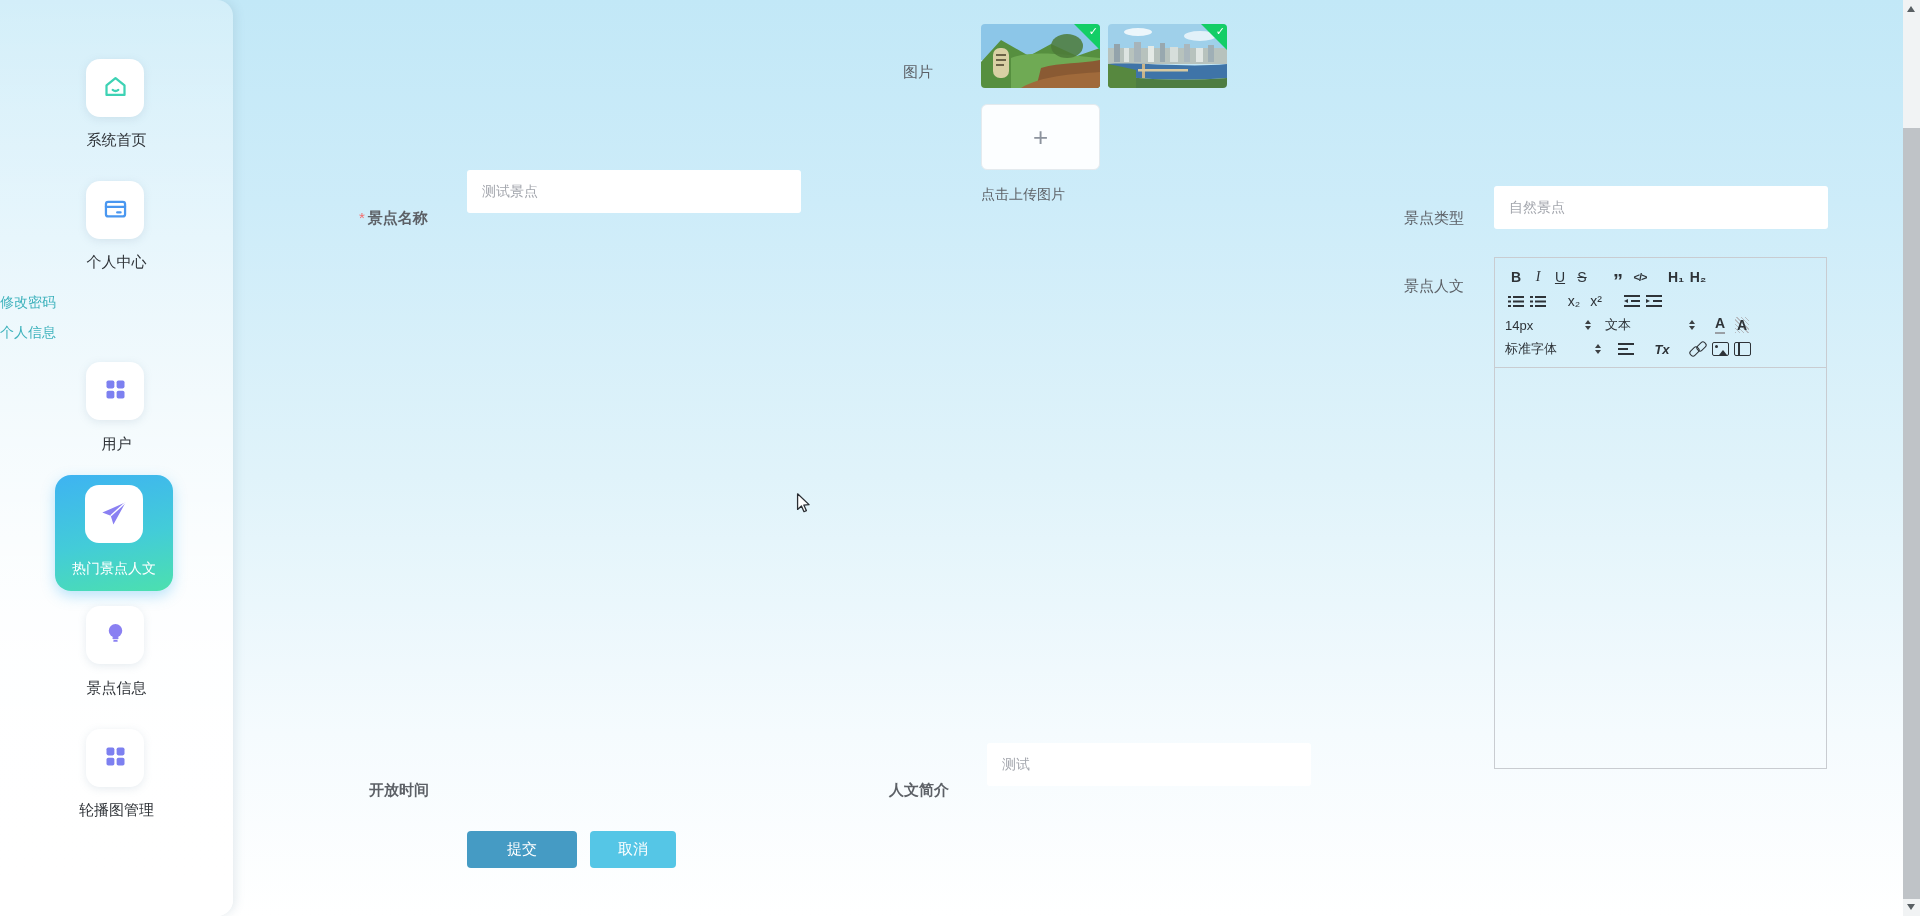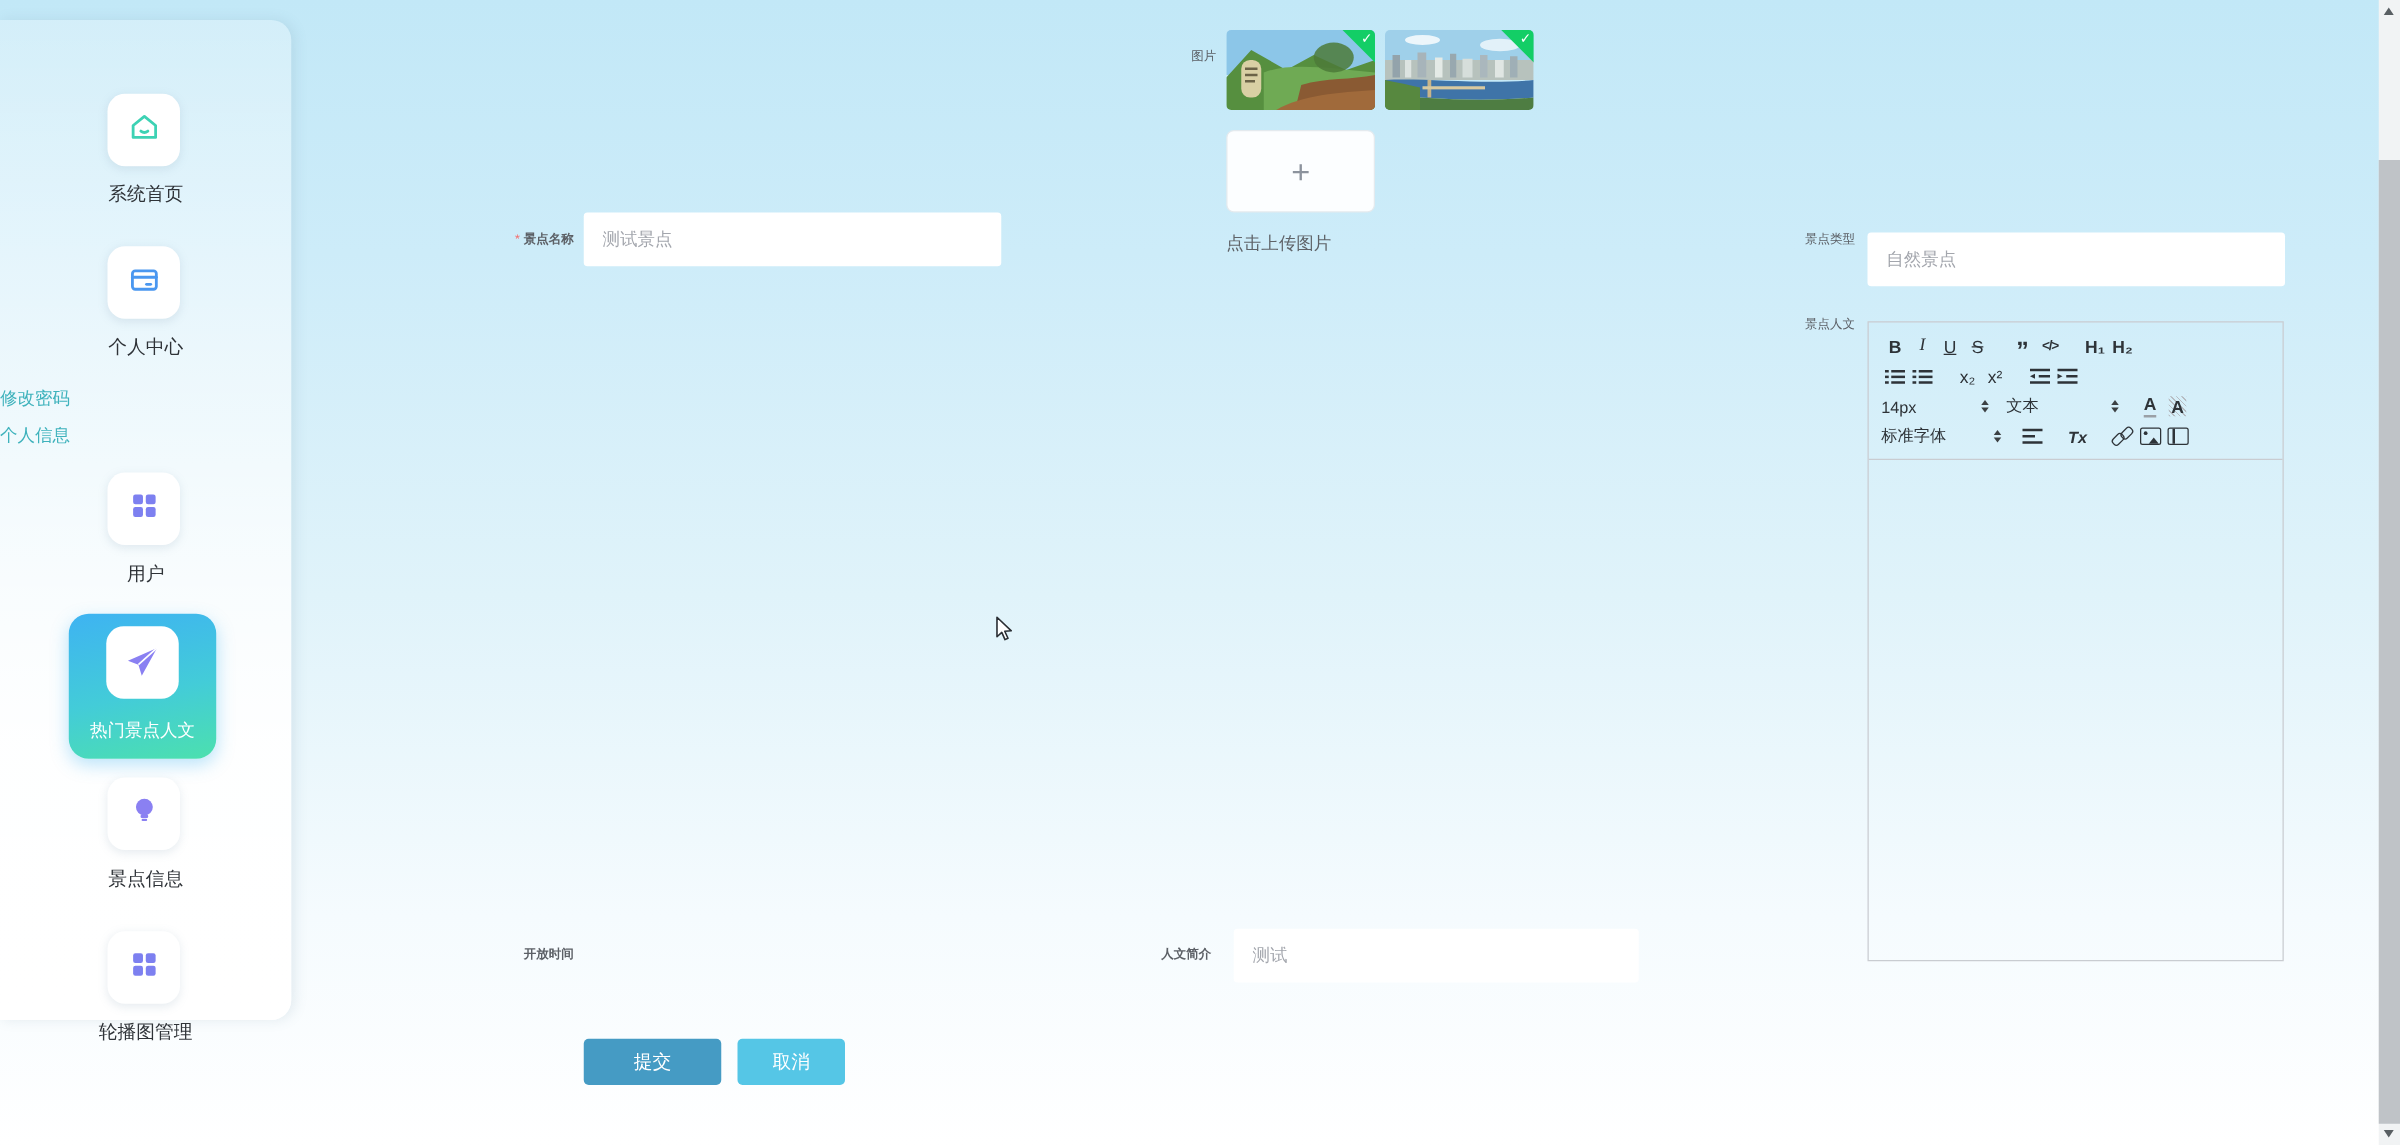--- a/index.html
+++ b/index.html
@@ -1,33 +1,33 @@
 <!DOCTYPE html>
 <html><head>
 <meta charset="utf-8">
 <style>
   html,body{margin:0;padding:0;}
   .stage{position:relative;width:1920px;height:916px;overflow:hidden;
     background:linear-gradient(180deg,#c2e8f7 0%,#cdecf9 22%,#e0f3fa 52%,#f5fbfe 80%,#ffffff 100%);
     font-family:"Liberation Sans","DejaVu Sans",sans-serif;}
   
-  .sidebar{position:absolute;left:0;top:0;width:233px;height:800px;
+  .sidebar{position:absolute;left:0;top:0;width:233px;height:916px;
     background:linear-gradient(180deg,rgba(255,255,255,0.28) 0%,rgba(255,255,255,0.6) 38%,rgba(255,255,255,0.95) 72%,#ffffff 100%);
-    border-radius:0 16px 16px 0;box-shadow:3px 0 10px rgba(90,130,150,0.14);margin-top:16px;}
+    border-radius:0 16px 16px 0;box-shadow:3px 0 10px rgba(90,130,150,0.14);}
   .icon-card{position:absolute;left:86px;width:58px;height:58px;background:#fff;border-radius:14px;
     box-shadow:0 2px 8px rgba(120,150,170,0.18);display:flex;align-items:center;justify-content:center;}
   .side-label{position:absolute;left:0;width:233px;text-align:center;font-size:15px;color:#2f3338;line-height:20px;}
   .side-link{position:absolute;left:0;width:233px;font-size:14px;color:#3eb2bc;line-height:20px;cursor:pointer;}
   .active-card{position:absolute;left:55px;top:475px;width:118px;height:116px;border-radius:16px;cursor:pointer;
     background:linear-gradient(168deg,#3eb3f2 0%,#43ccd8 55%,#4ce0ae 100%);
     box-shadow:0 5px 14px rgba(62,179,242,0.35);}
   .active-card .icon-card{left:30px;top:10px;box-shadow:none;}
   .active-label{position:absolute;left:0;top:84px;width:118px;text-align:center;font-size:14px;color:#fff;line-height:18px;}
   
-  .f-label{position:absolute;font-size:10px;font-weight:600;color:#5c6066;line-height:20px;text-align:right;white-space:nowrap;}
+  .f-label{position:absolute;font-size:15px;font-weight:600;color:#5c6066;line-height:20px;text-align:left;white-space:nowrap;margin-top:26px;}
   .req{color:#f56c6c;margin-right:3px;font-weight:400;}
   .f-input{position:absolute;height:43px;background:#fff;border:0;border-radius:3px;padding:0 15px;
     font-size:14px;color:#a3a6ad;box-sizing:border-box;font-family:inherit;outline:none;}
   .thumb{position:absolute;width:119px;height:64px;border-radius:4px;overflow:hidden;cursor:pointer;}
   .thumb svg{display:block;}
   .badge{position:absolute;right:0;top:0;width:0;height:0;border-top:26px solid #13ce66;border-left:26px solid transparent;}
   .badge-check{position:absolute;right:2px;top:0;color:#fff;font-size:11px;line-height:14px;}
   .upload-box{position:absolute;left:981px;top:104px;width:119px;height:66px;background:#fcfeff;
     border:1px solid #e4eaee;border-radius:6px;box-sizing:border-box;display:flex;align-items:center;justify-content:center;cursor:pointer;}
   .plus{font-size:26px;color:#8c939d;font-weight:300;}

